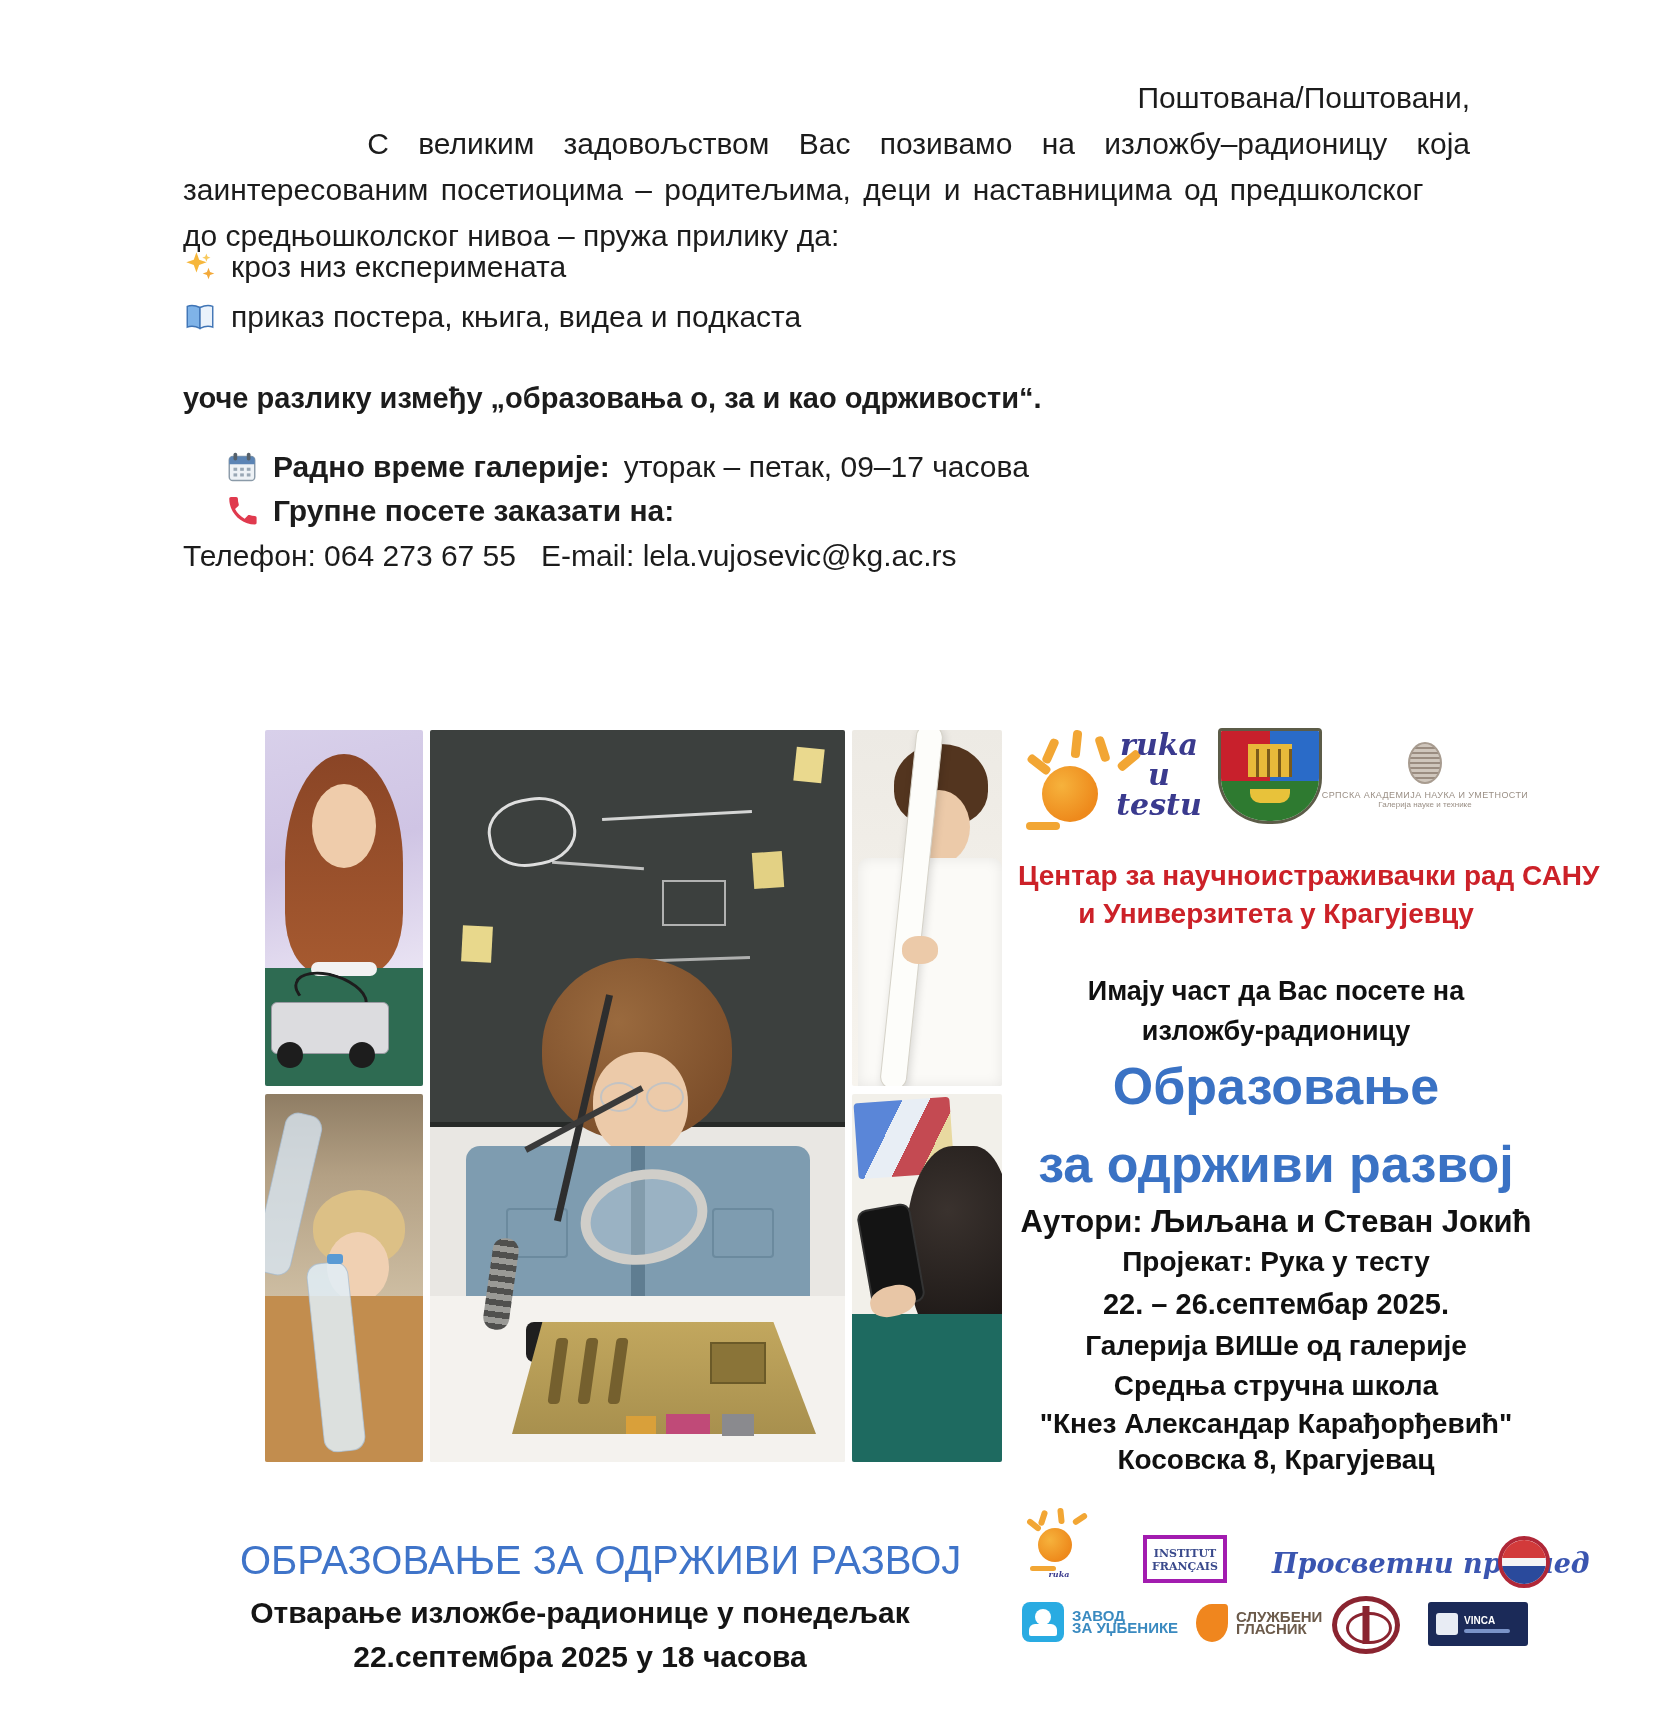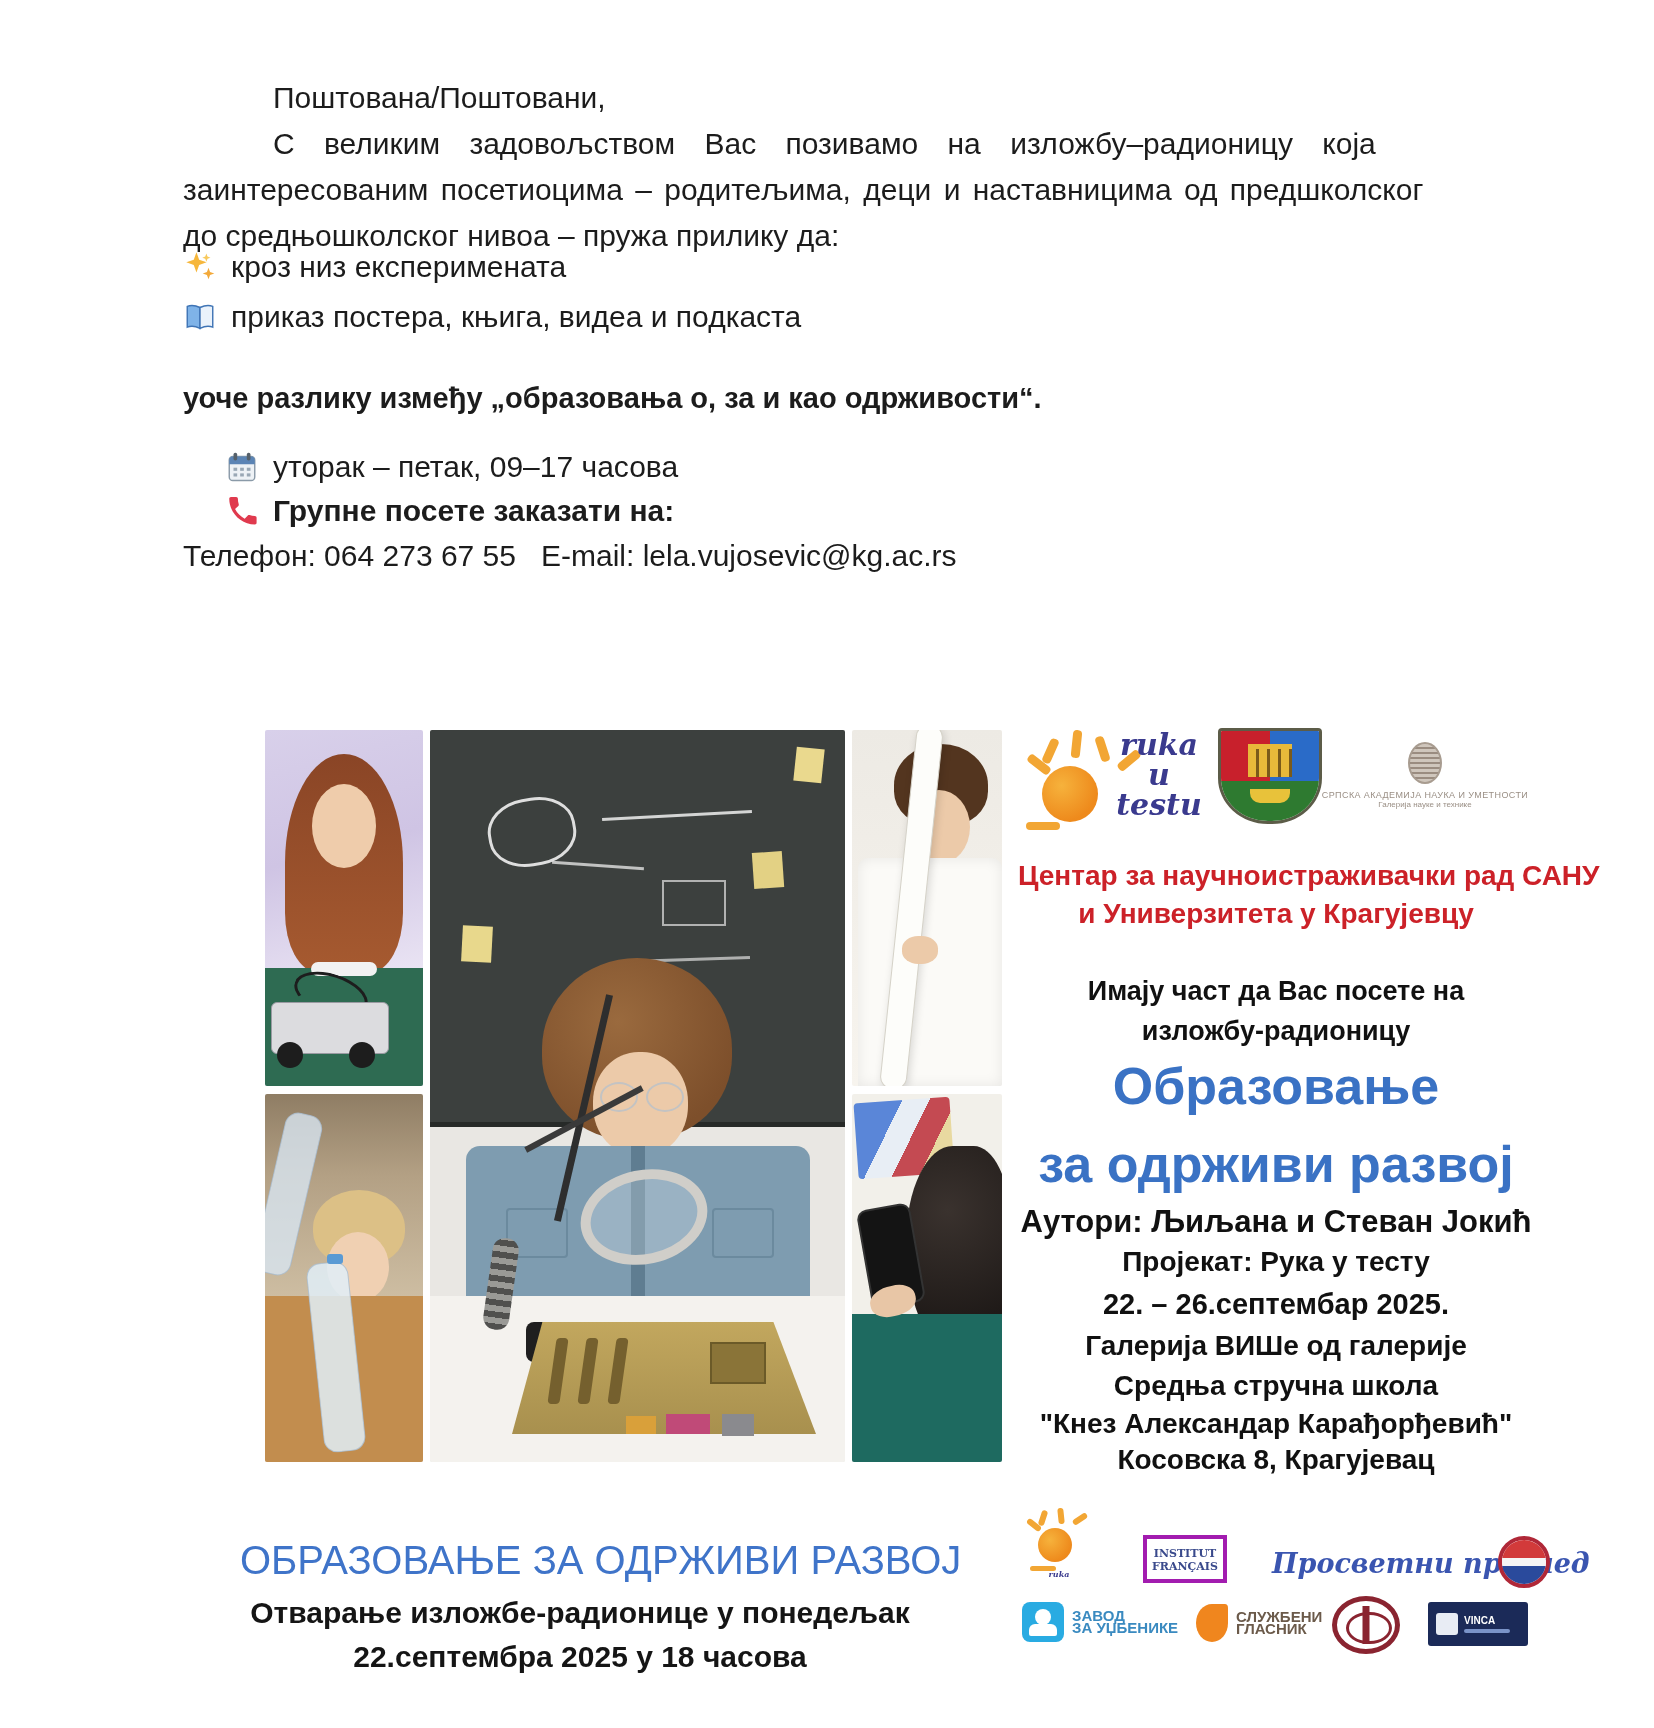--- a/index.html
+++ b/index.html
@@ -2,21 +2,21 @@
 <html><head>
 <meta charset="utf-8">
 <style>
   html,body{margin:0;padding:0;background:#ffffff;}
   .page{position:relative;width:1654px;height:1728px;background:#ffffff;overflow:hidden;
         font-family:"Liberation Sans",sans-serif;color:#1c1c1c;}
   .abs{position:absolute;}
   
   .letter{position:absolute;left:183px;top:78px;width:1197px;}
   .lline{position:absolute;left:0;width:100%;font-size:30px;line-height:40px;white-space:nowrap;}
-  .indent{padding-left:90px;}
+  .indent{padding-left:90px;text-align:right;}
   .ws1{word-spacing:21px;}
   .ws2{word-spacing:4px;}
   .bullet{position:absolute;display:flex;align-items:center;gap:14px;font-size:30px;}
   .bico{width:34px;height:34px;flex:0 0 34px;display:inline-block;}
   .emph{font-weight:bold;font-size:29px;}
   .cline{display:flex;align-items:center;gap:14px;font-size:30px;}
   .cline b{font-weight:bold;}
   .pre{white-space:pre;}
   
   .collage{position:absolute;left:265px;top:730px;width:737px;height:732px;}
@@ -121,20 +121,21 @@
             <g fill="#9aa8b5">
               <rect x="6" y="12.5" width="2.6" height="2.2"></rect>
               <rect x="10.7" y="12.5" width="2.6" height="2.2"></rect>
               <rect x="15.4" y="12.5" width="2.6" height="2.2"></rect>
               <rect x="6" y="16.5" width="2.6" height="2.2"></rect>
               <rect x="10.7" y="16.5" width="2.6" height="2.2"></rect>
               <rect x="15.4" y="16.5" width="2.6" height="2.2"></rect>
             </g>
           </svg>
       </span>
+      <b>Радно време галерије:</b>
       <span>уторак – петак, 09–17 часова</span>
     </div>
 
     <div class="cline abs" style="top:416px;left:42px">
       <span class="bico">
         <svg viewBox="0 0 24 24" width="34" height="34">
             <path d="M7.1 10.6c1.5 2.9 3.9 5.3 6.8 6.8l2.2-2.2c.3-.3.8-.4 1.2-.3 1.2.4 2.5.6 3.8.6.7 0 1.2.5 1.2 1.2v3.6c0 .7-.5 1.2-1.2 1.2C11.3 21.5 3 13.2 3 3.4c0-.7.5-1.2 1.2-1.2h3.7c.7 0 1.2.5 1.2 1.2 0 1.3.2 2.6.6 3.8.1.4 0 .9-.3 1.2l-2.3 2.2z" fill="#e03a4e"></path>
           </svg>
       </span>
       <b>Групне посете заказати на:</b>

